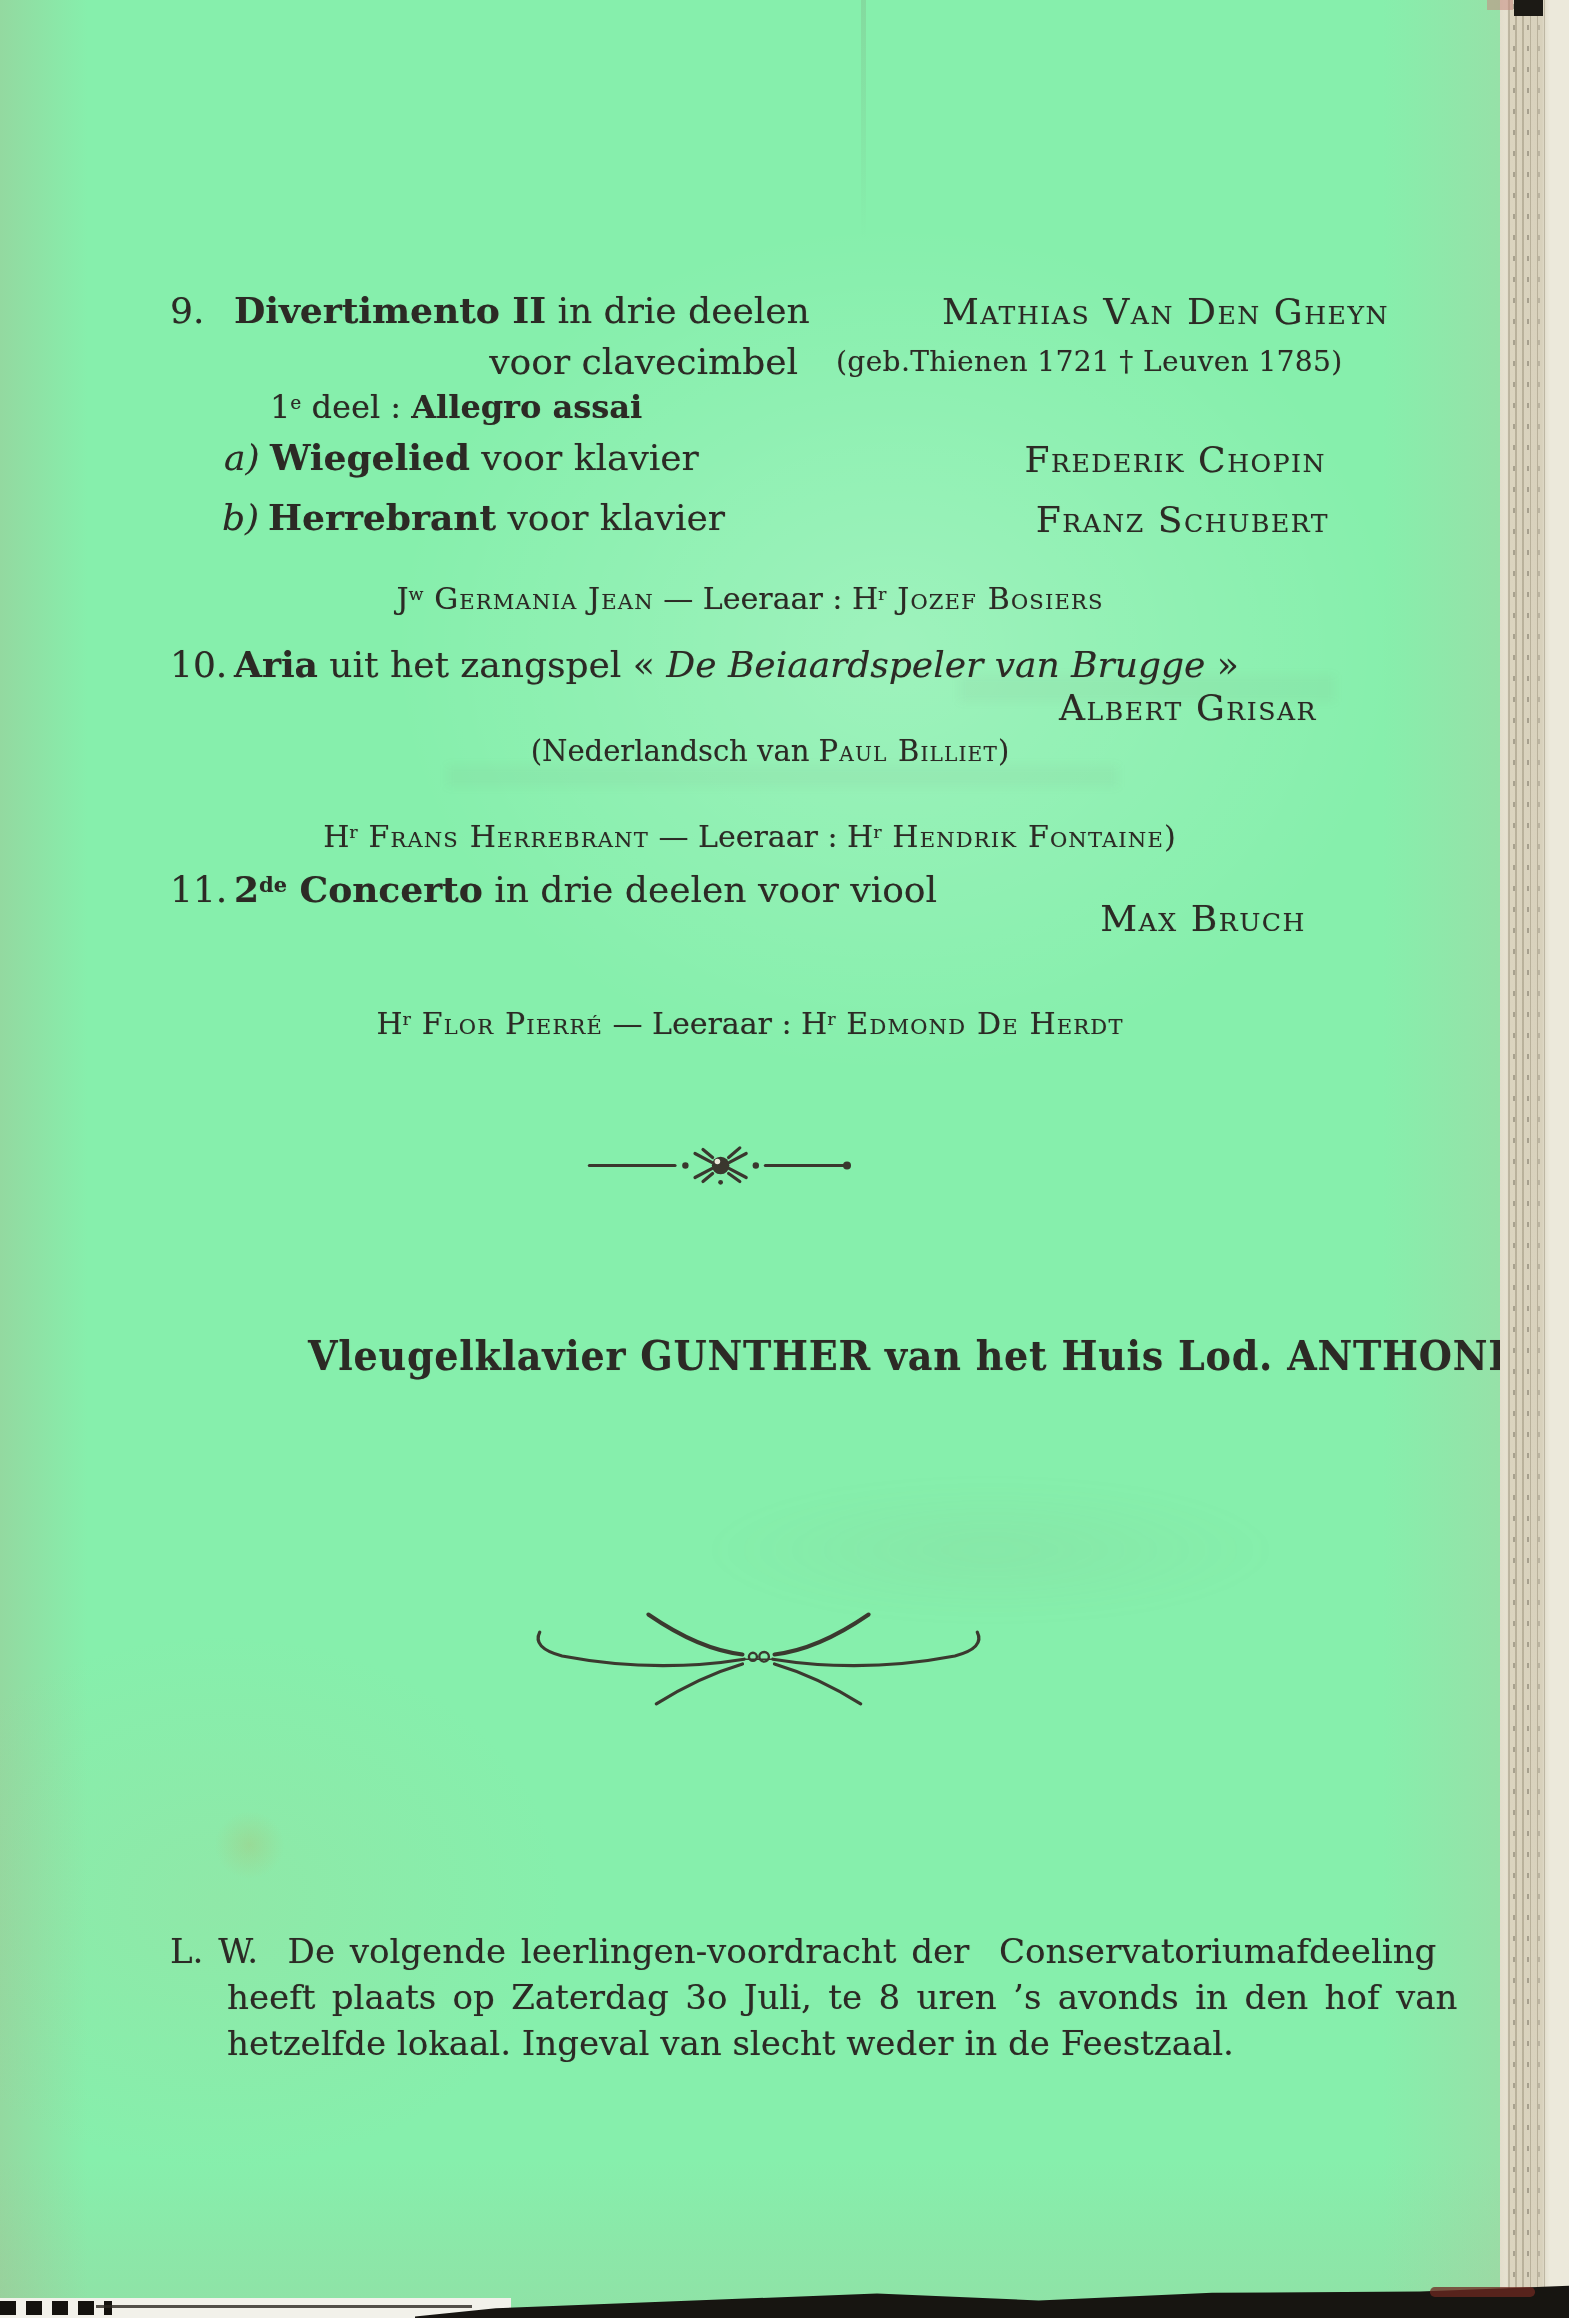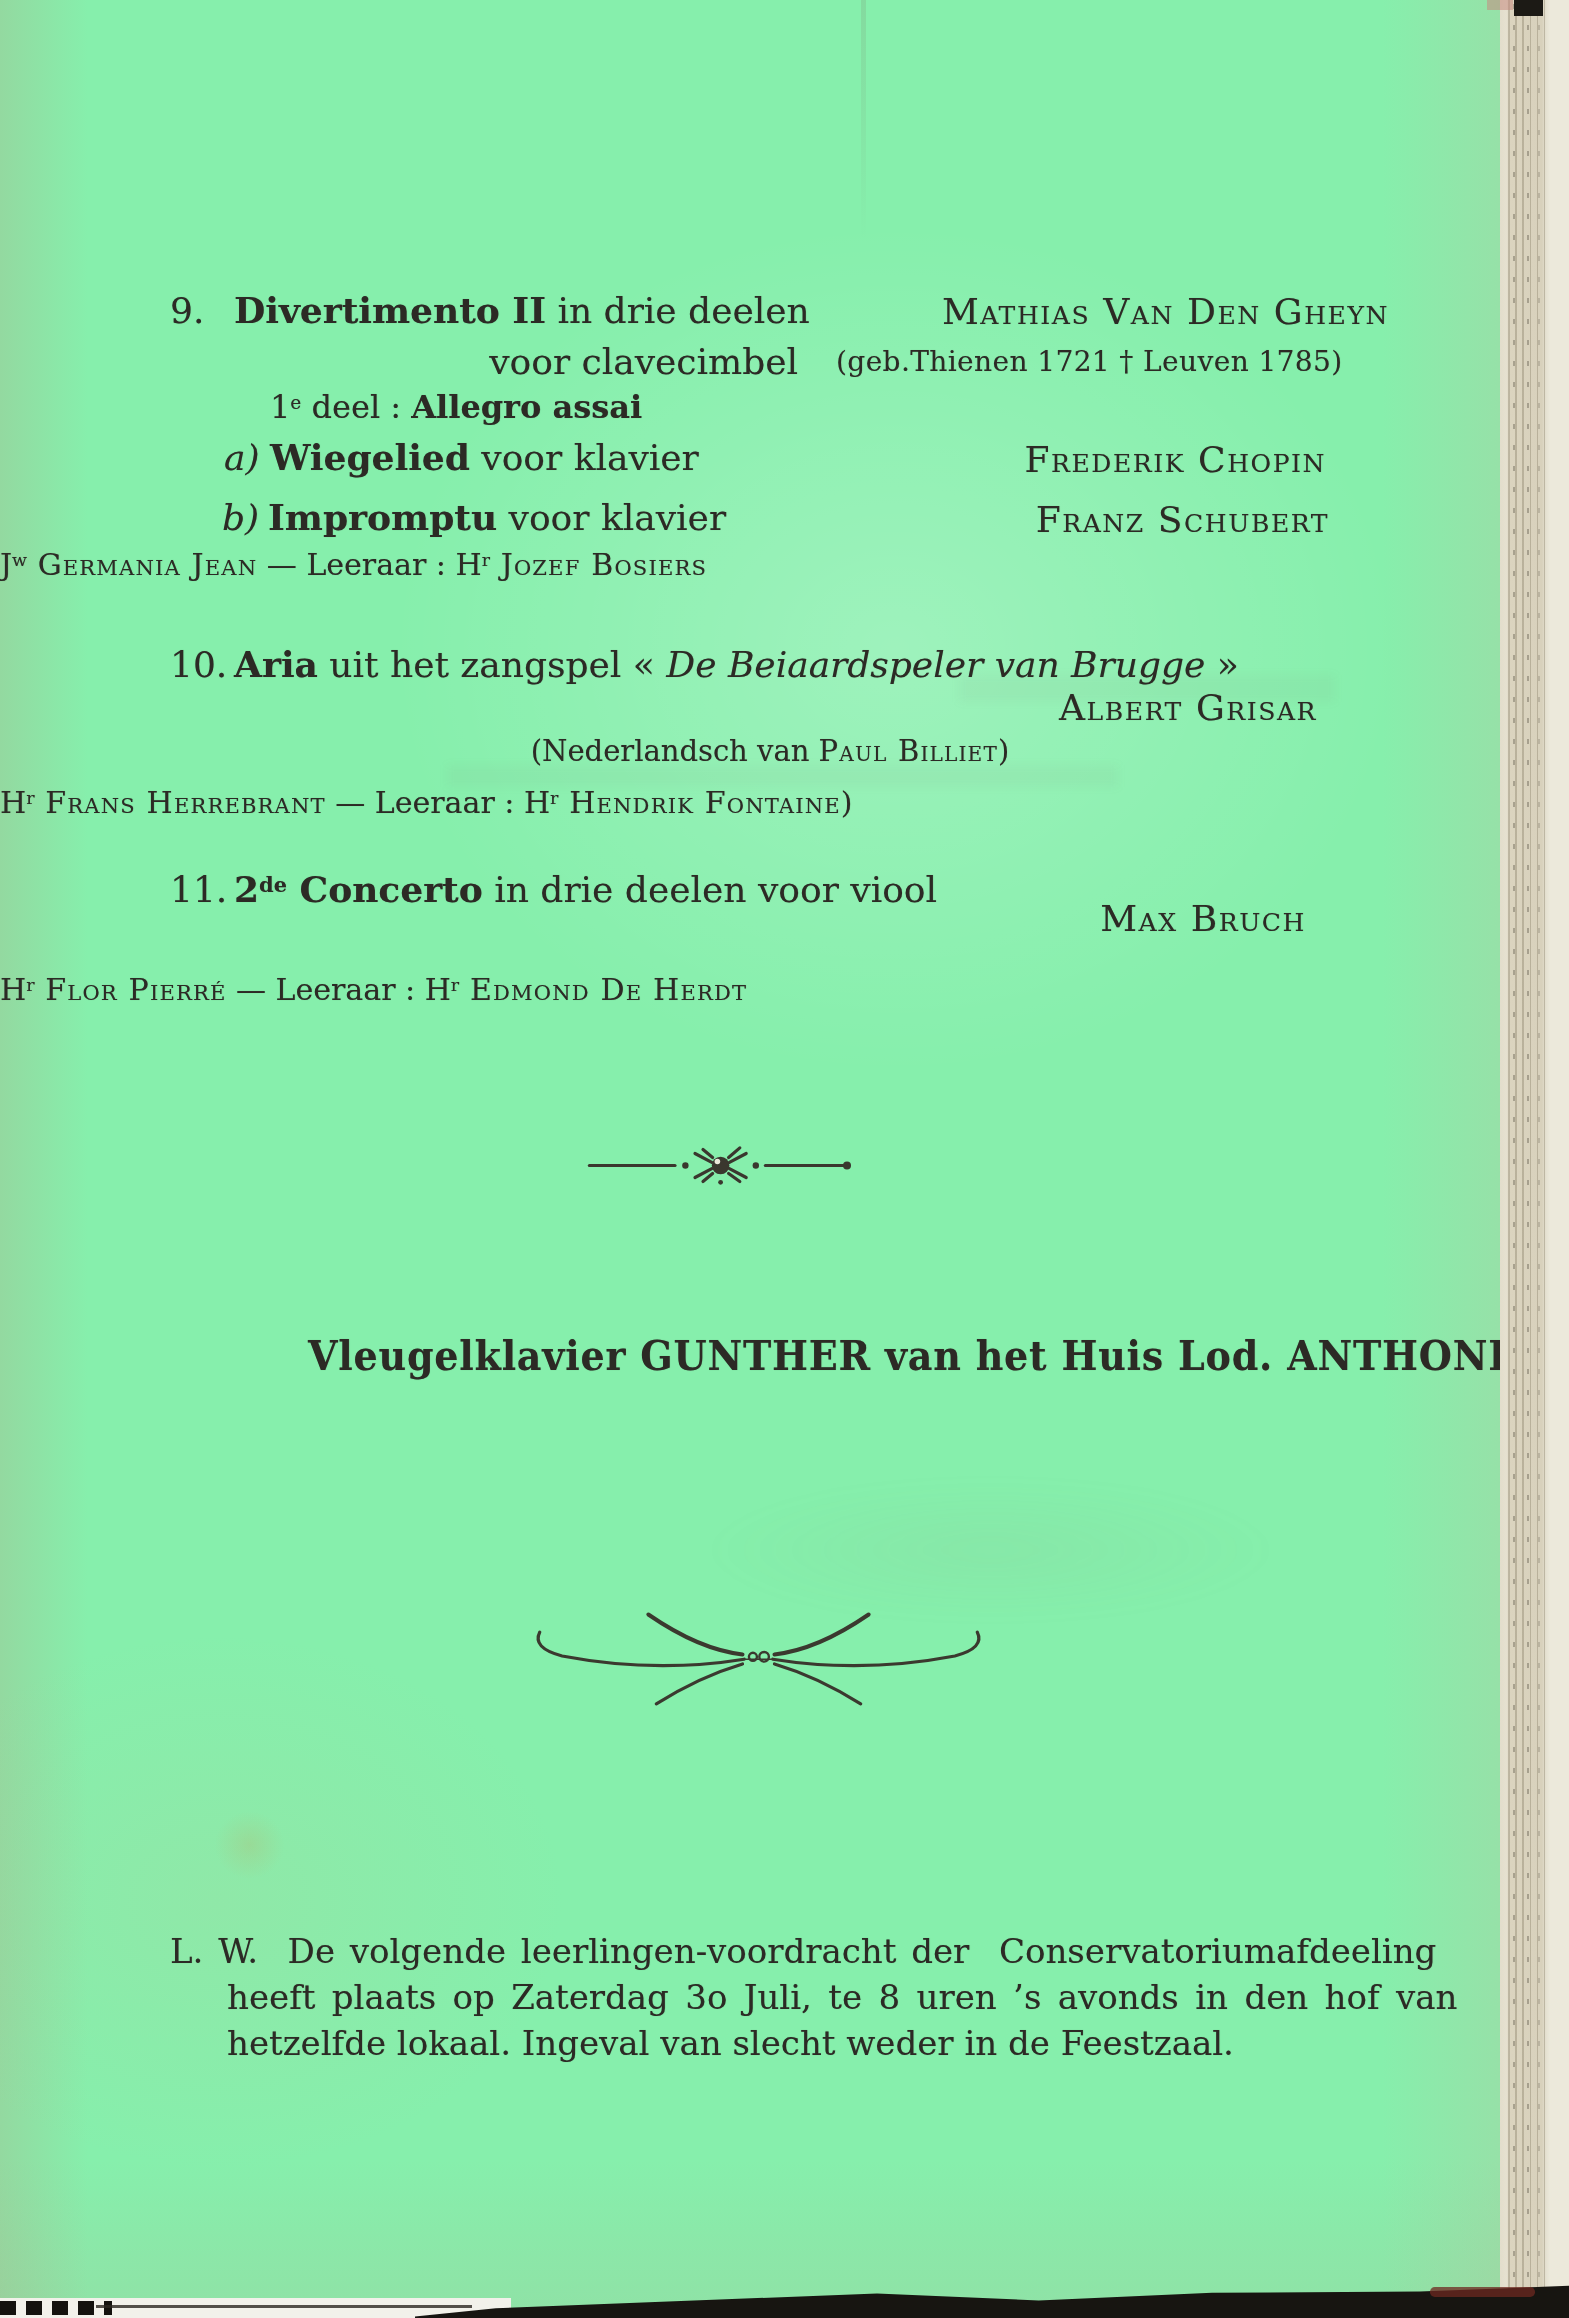--- a/index.html
+++ b/index.html
@@ -21,21 +21,21 @@
   }
   .line{position:absolute;line-height:1;white-space:nowrap;}
   .t-main{font-size:36px;}
   .b{font-weight:bold;}
   .i{font-style:italic;}
   .sc{font-variant:small-caps;letter-spacing:1.2px;}
   .author{position:absolute;font-size:36px;font-variant:small-caps;letter-spacing:1.6px;line-height:1;white-space:nowrap;}
   .num{display:inline-block;width:64px;}
   .lab{display:inline-block;width:46px;font-style:italic;}
   .mov{font-size:32px;}
-  .perf{left:0;width:1500px;font-size:30px;}
+  .perf{left:0;width:1500px;text-align:center;font-size:30px;margin-top:34px;}
   .notec{left:0;width:1500px;text-align:center;font-size:29px;padding-left:20px;}
   .cnote{font-size:28px;letter-spacing:0.4px;}
   sup.s{font-size:58%;vertical-align:baseline;position:relative;top:-0.5em;}
   .right2{width:628px;text-align:right;}
   .credit{font-size:38px;font-weight:bold;letter-spacing:0.8px;transform:scaleY(1.06);transform-origin:left top;}
   .notice{font-size:34px;}
   .ws1{word-spacing:4px;} .ws2{word-spacing:5.6px;}
   .ghost{position:absolute;pointer-events:none;filter:blur(4px);background:rgba(120,115,100,0.05);}
   .ghost-blob{position:absolute;pointer-events:none;filter:blur(8px);
     background:radial-gradient(closest-side, rgba(150,145,122,0.07), rgba(150,145,122,0));}
@@ -80,21 +80,21 @@
   <div class="line mov" style="left:270px;top:391px;">
     <span>1</span><sup class="s">e</sup><span> deel : </span><span class="b">Allegro assai</span>
   </div>
 
   <div class="line t-main" style="left:224px;top:439px;">
     <span class="lab">a)</span><span class="b">Wiegelied</span><span> voor klavier</span>
   </div>
   <div class="author" style="top:442px;right:244px;">Frederik Chopin</div>
 
   <div class="line t-main" style="left:222px;top:499px;">
-    <span class="lab">b)</span><span class="b">Impromptu</span><span> voor klavier</span>
+    <span class="lab">b)</span><span class="b">Herrebrant</span><span> voor klavier</span>
   </div>
   <div class="author" style="top:502px;right:241px;">Franz Schubert</div>
 
   <div class="line perf" style="top:550px;">
     <span>J</span><sup class="s">w</sup><span class="sc"> Germania Jean</span><span> — Leeraar : </span><span>H</span><sup class="s">r</sup><span class="sc"> Jozef Bosiers</span>
   </div>
 
   <div class="line t-main" style="left:170px;top:646px;">
     <span class="num">10.</span><span class="b">Aria</span><span> uit het zangspel « </span><span class="i">De Beiaardspeler van Brugge</span><span> »</span>
   </div>

